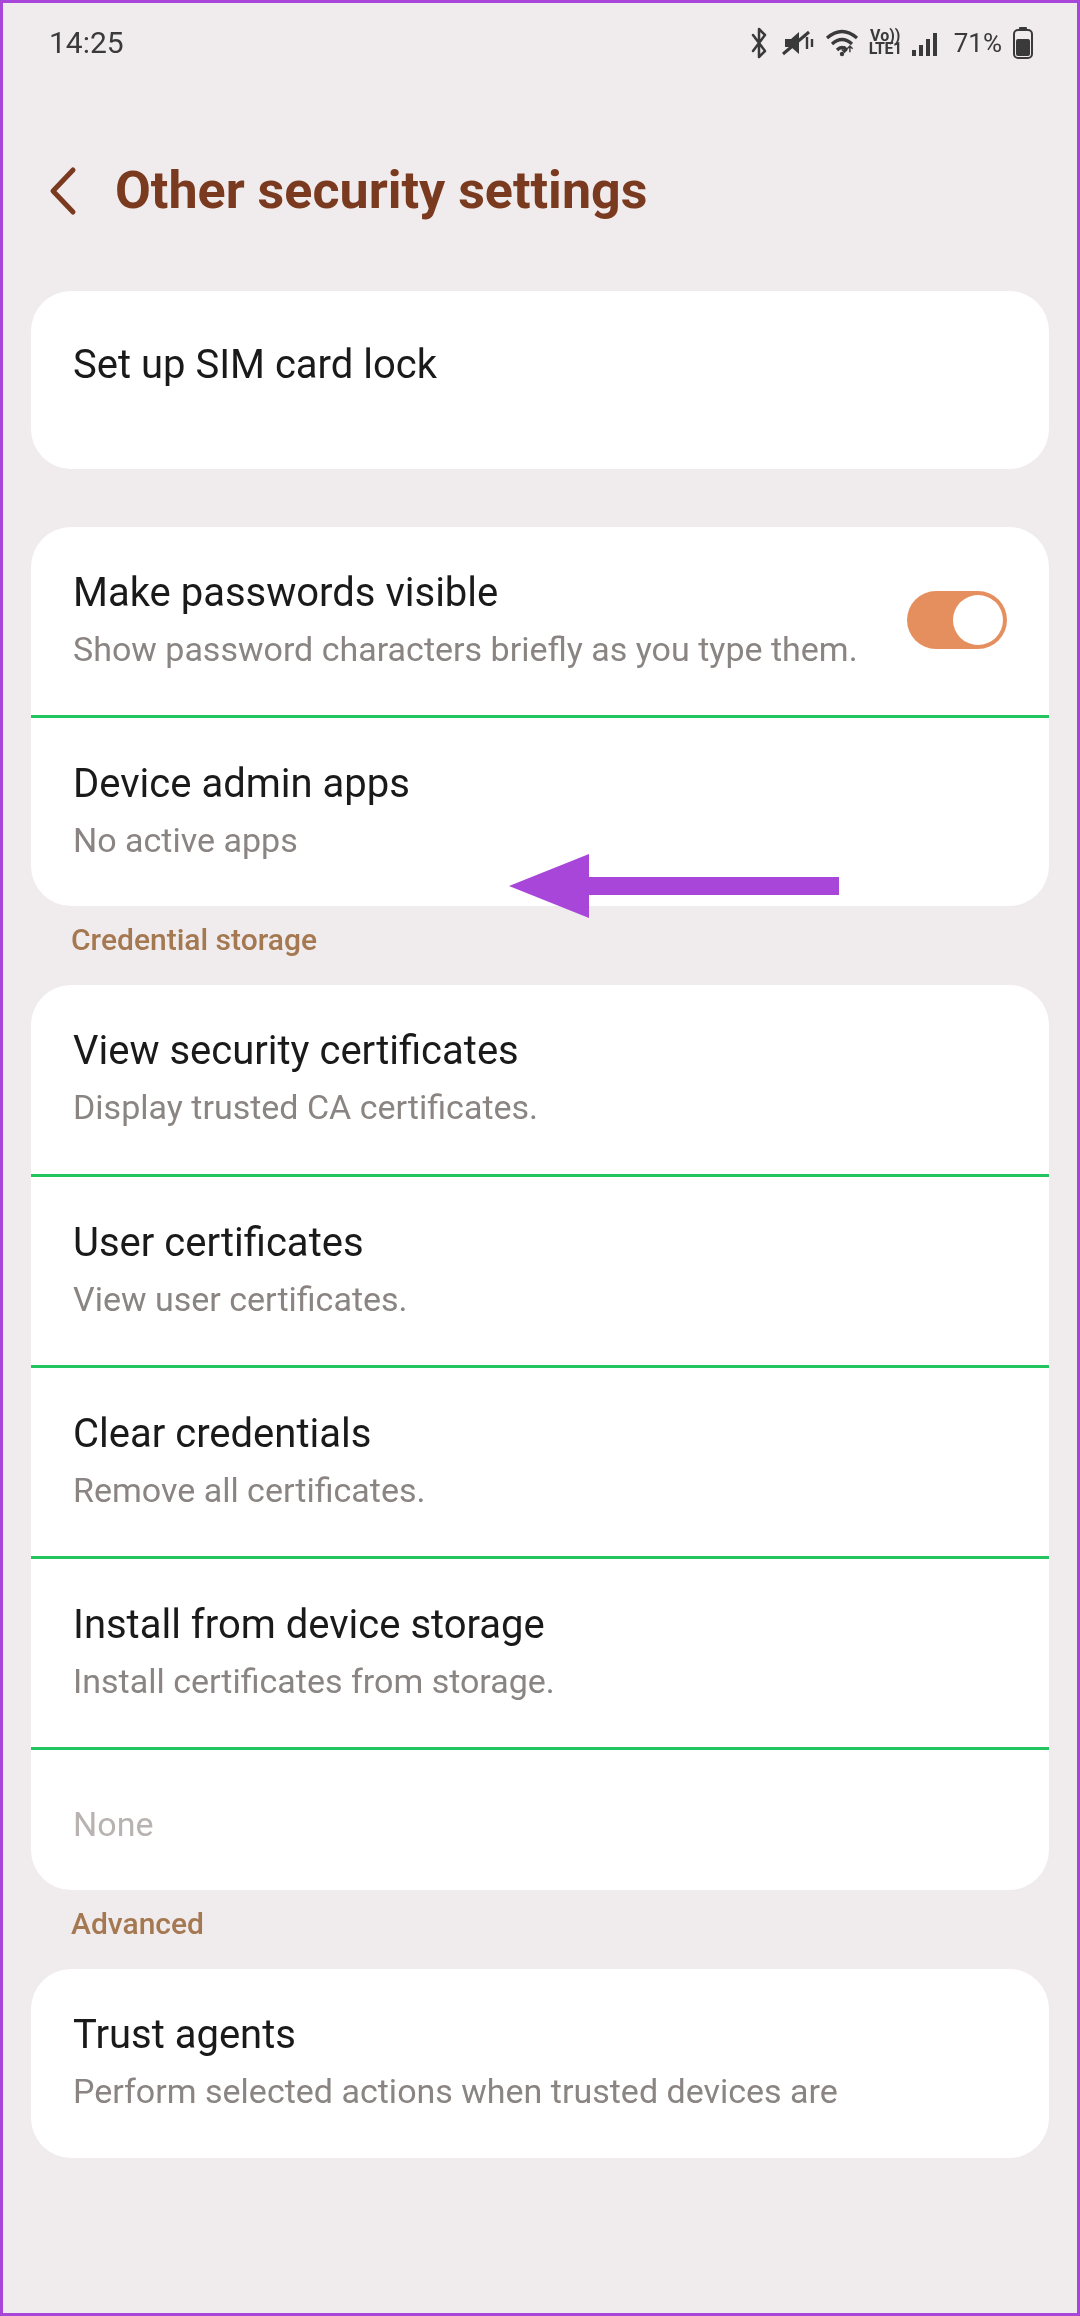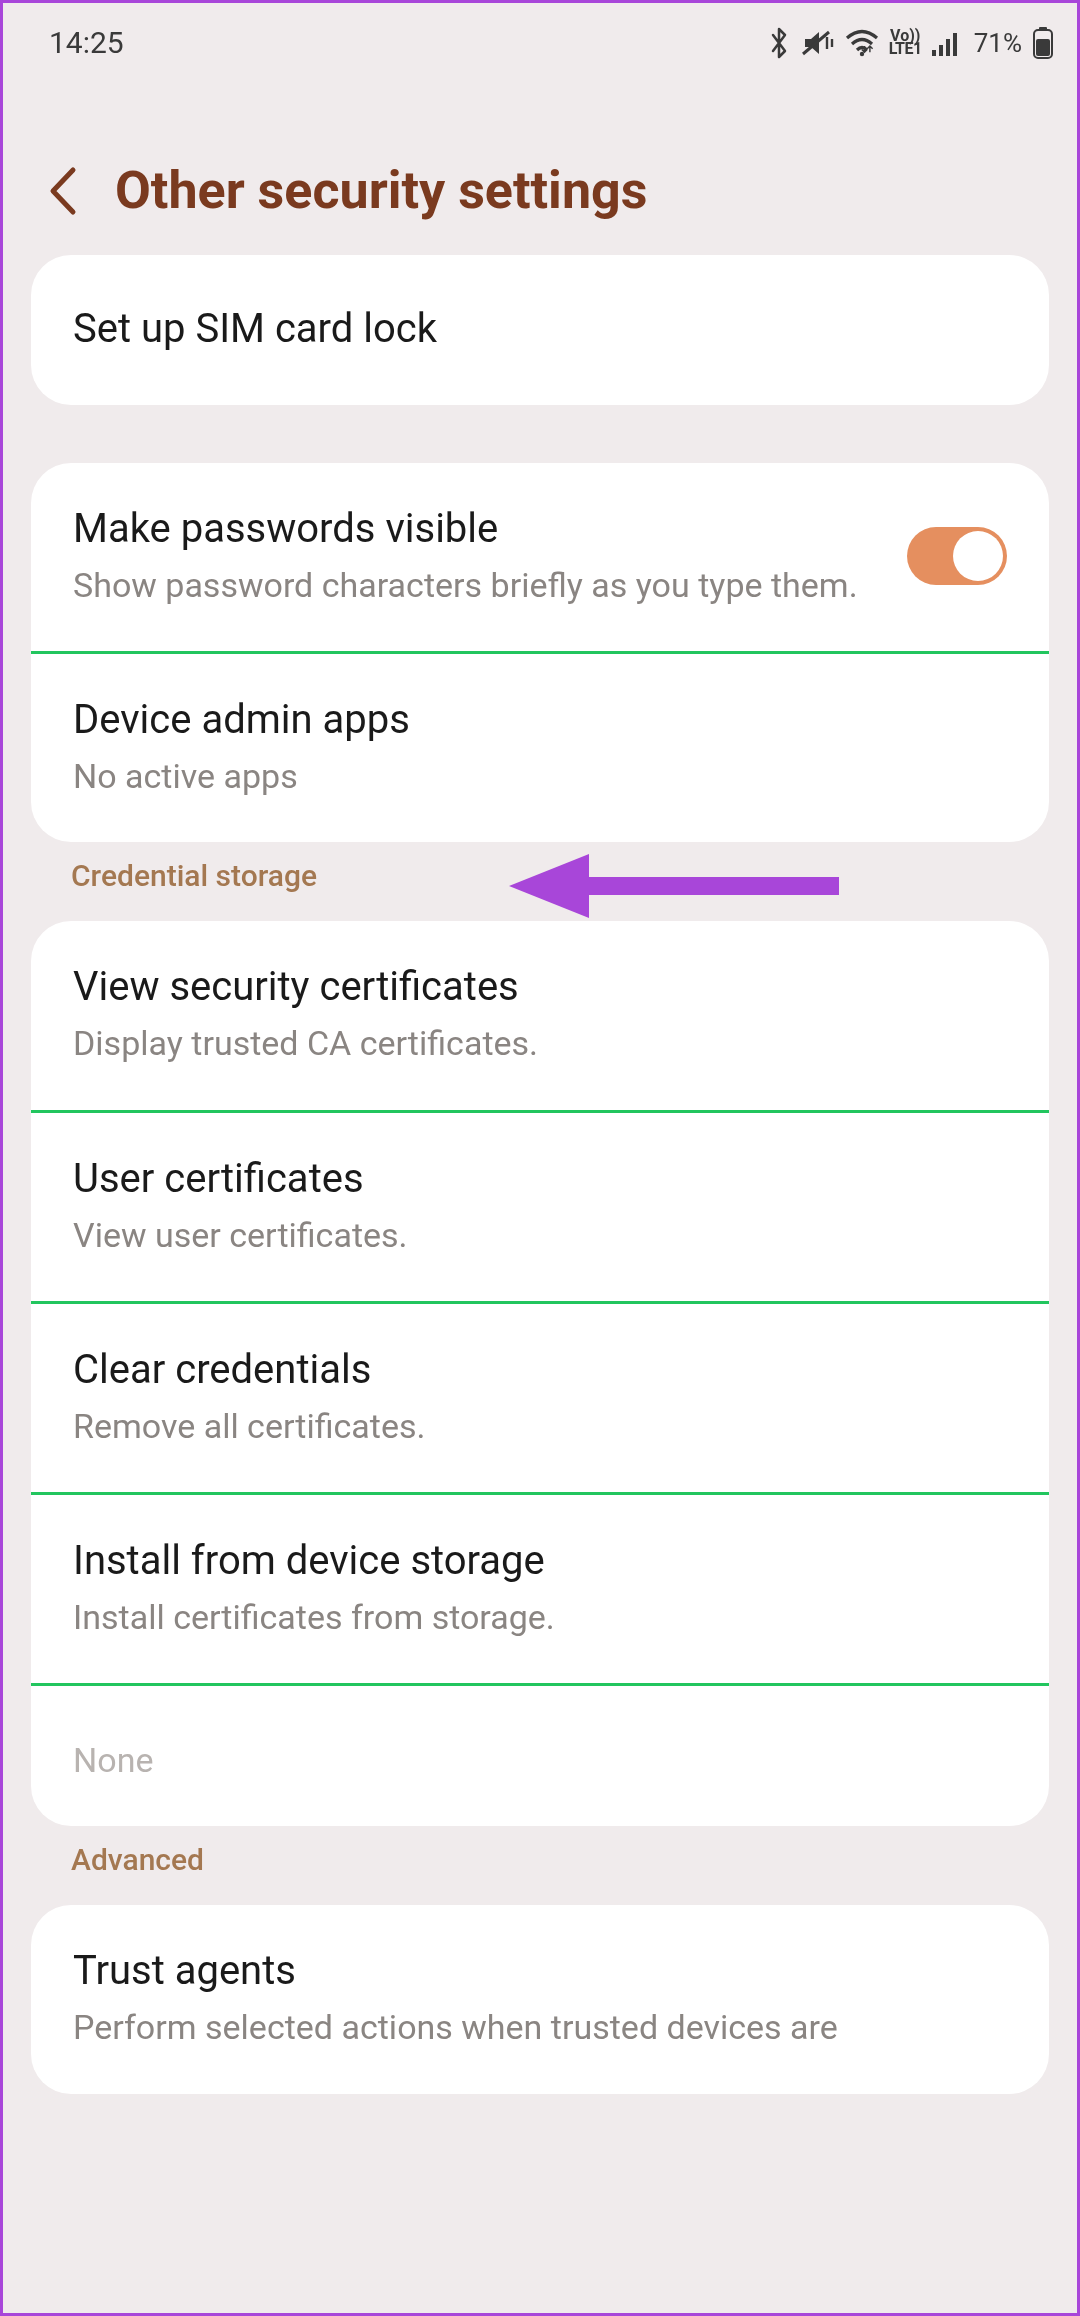--- a/index.html
+++ b/index.html
@@ -14,41 +14,41 @@
       background: #f0ebec;
       font-family: -apple-system, BlinkMacSystemFont, 'Segoe UI', Roboto, sans-serif;
       position: relative;
       overflow: hidden;
       border: 3px solid #a846d9;
     }
     .status-bar {
       display: flex;
       justify-content: space-between;
       align-items: center;
-      padding: 22px 23px 10px 46px;
+      padding: 22px 43px 10px 46px;
       font-size: 30px;
       color: #3a3a3a;
     }
     .status-time {
       font-weight: 400;
     }
     .status-icons {
       display: flex;
       align-items: center;
       gap: 10px;
     }
     .status-icons svg { display: block; }
     .battery-text {
       font-size: 26px;
       margin-left: 2px;
     }
     .header {
       display: flex;
       align-items: center;
-      padding: 90px 44px 34px 44px;
+      padding: 90px 44px 70px 44px;
       gap: 36px;
     }
     .back-chevron svg { display: block; }
     .header-title {
       font-size: 52px;
       font-weight: 700;
       color: #7a3a1f;
     }
     .card {
       background: #ffffff;
@@ -60,21 +60,21 @@
     .spacer { height: 58px; }
     .list-item {
       padding: 42px 42px 44px 42px;
       border-bottom: 3px solid #22c55e;
       display: flex;
       align-items: center;
       justify-content: space-between;
       position: relative;
     }
     .list-item:last-child { border-bottom: none; }
-    .list-item.tall { padding: 50px 42px 52px 42px; }
+    .list-item.tall { padding: 50px 42px 80px 42px; }
     .item-text { flex: 1; }
     .item-title {
       font-size: 40px;
       color: #1a1a1a;
       font-weight: 400;
       line-height: 1.2;
     }
     .item-subtitle {
       font-size: 34px;
       color: #8a8582;

